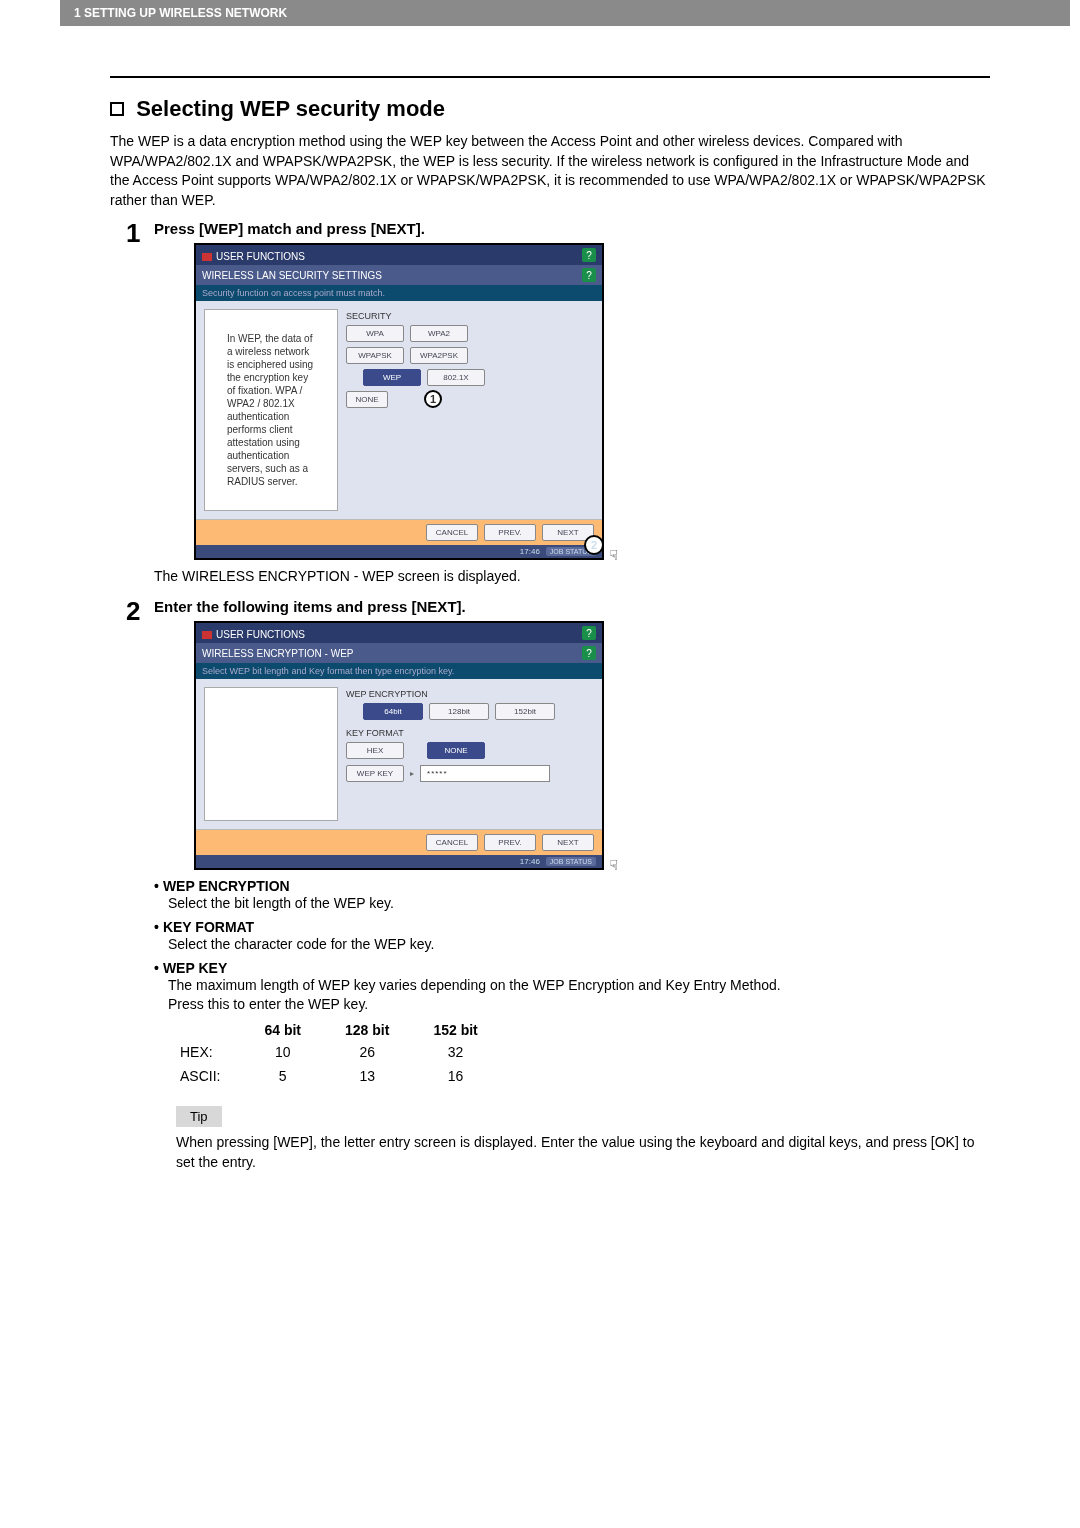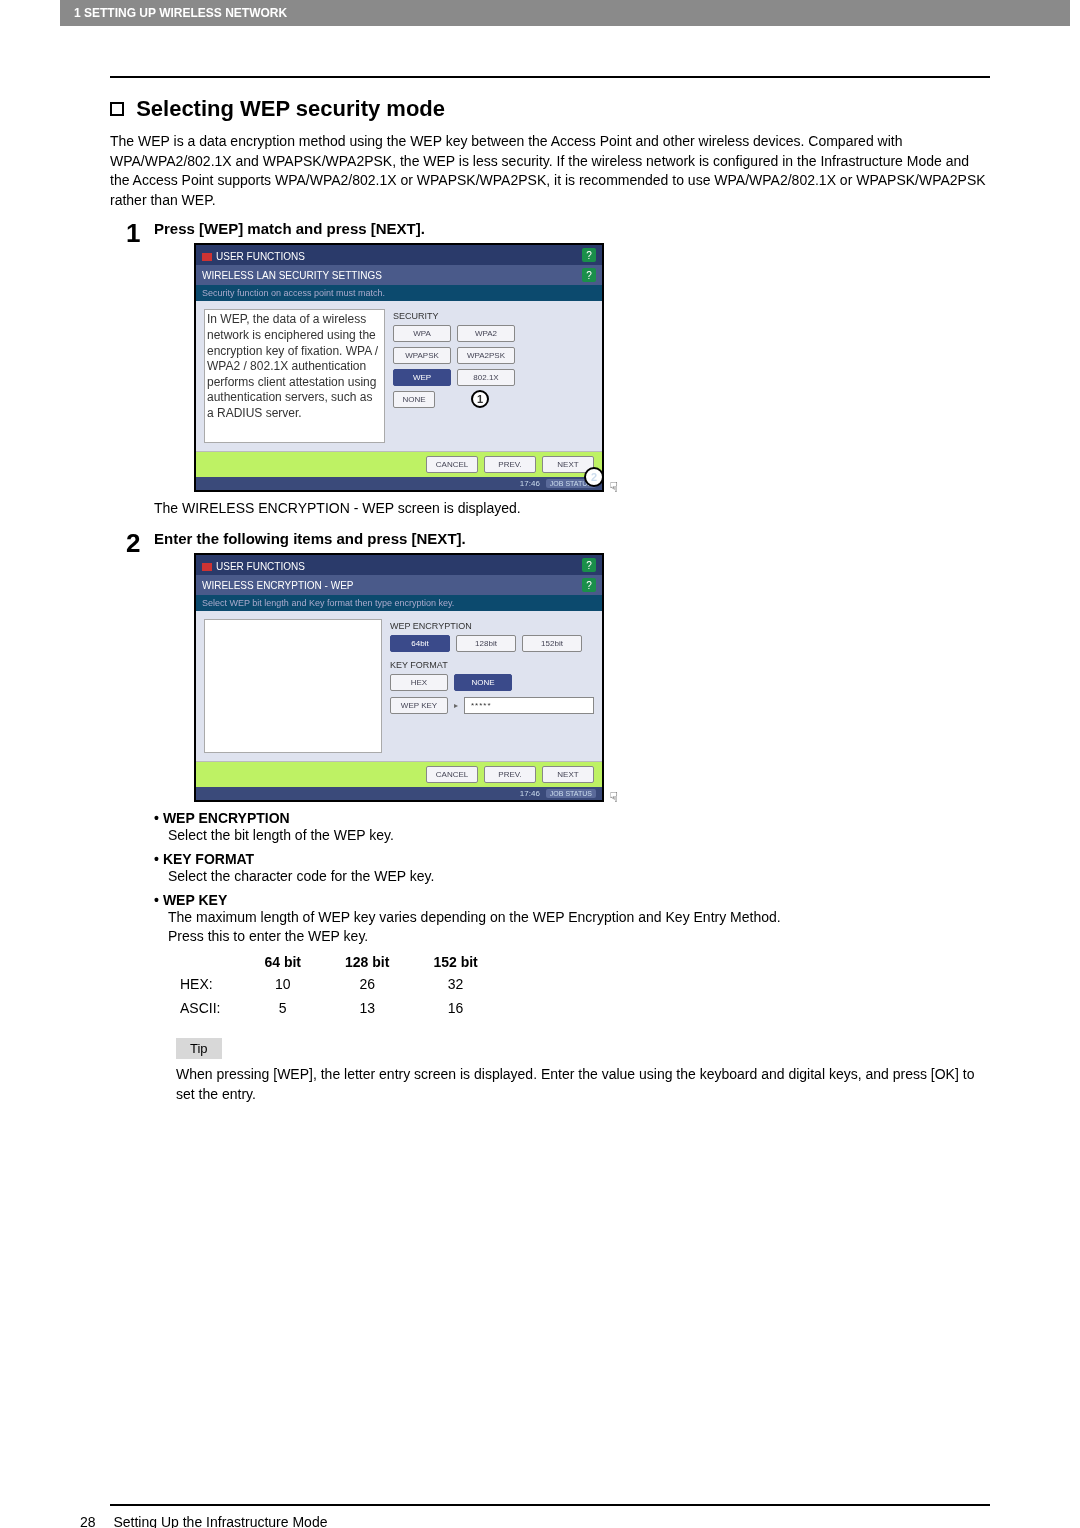--- a/index.html
+++ b/index.html
@@ -115,56 +115,57 @@
     padding: 3px 6px;
   }
   .ds-body {
     background: #dfe3ef;
     padding: 8px;
     display: flex;
     gap: 8px;
     min-height: 150px;
   }
   .ds-left {
-    width: 181px;
+    width: 134px;
     background: #fff;
     border: 1px solid #aaa;
-    font-size: 12px;
-    padding: 2px;
+    font-size: 10px;
+    padding: 22px;
     line-height: 1.3;
     color: #333;
   }
   .ds-right { flex:1; font-size: 9px; color:#333; }
   .ds-sec-label { font-size: 9px; margin: 2px 0 4px 0; }
   .btn-row { display:flex; gap:6px; margin-bottom:5px; }
   .ds-btn {
     border: 1px solid #888;
     background: #f4f4f8;
     border-radius: 2px;
     font-size: 8px;
     padding: 3px 0;
     width: 58px;
     text-align: center;
     color: #445;
   }
   .ds-btn.sel {
     background: #3a4a8a;
     color: #fff;
     border-color: #3a4a8a;
+    margin-left: 17px;
   }
   .ds-btn.single { width: 42px; }
   .circle-num {
     display:inline-flex; align-items:center; justify-content:center;
     width: 18px; height: 18px; border-radius: 50%;
     border: 2px solid #000; background:#fff; font-size:11px; font-weight:bold;
     position: relative;
   }
   .circle-1a { margin-left: 30px; margin-top:-2px;}
   .ds-footer {
-    background: #bef264;
+    background: #fdba74;
     padding: 4px 8px 4px 8px;
     display:flex; justify-content:flex-end; gap:6px;
     border-top: 1px solid #bbb;
   }
   .ds-footer .ds-btn { width: 52px; }
   .ds-status {
     background: #3a4a7a;
     color: #cde;
     font-size: 8px;
     padding: 2px 6px;

